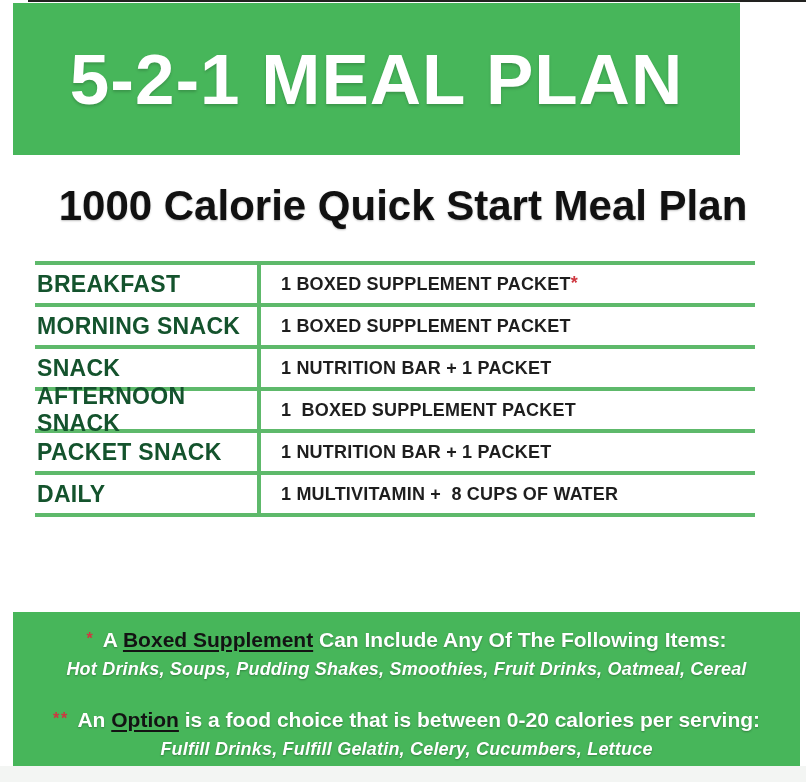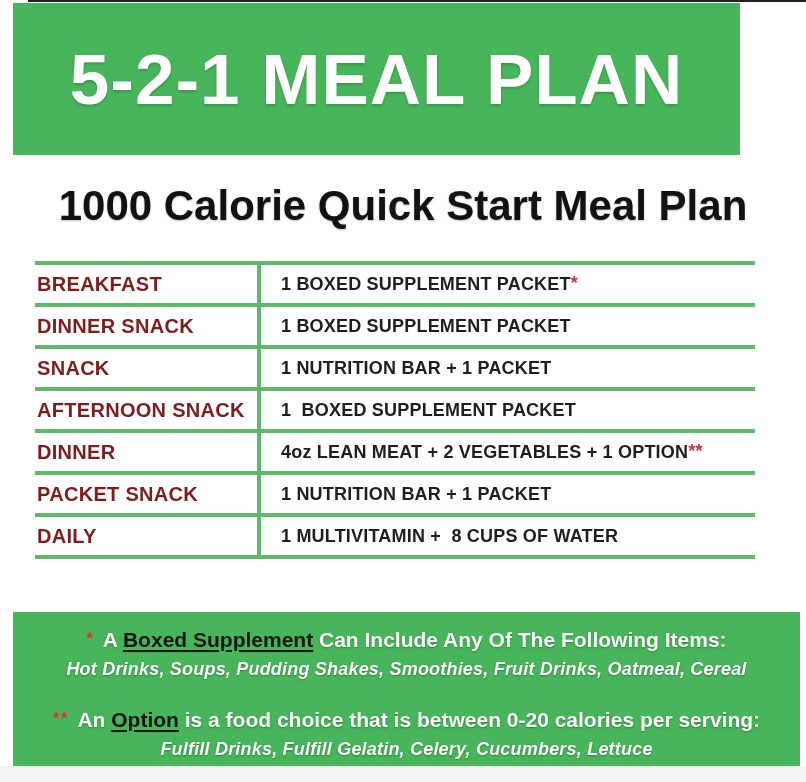--- a/index.html
+++ b/index.html
@@ -35,21 +35,21 @@
   }
   .vdivider{
     position:absolute;left:222px;top:0;bottom:0;width:4px;background:#5eb96b;
   }
   .trow{
     display:flex;align-items:center;height:38px;
     border-bottom:4px solid #5eb96b;
   }
   .tlabel{
     width:222px;box-sizing:border-box;padding-left:2px;
-    font-size:20px;font-weight:bold;color:#7f1d1d;letter-spacing:0.3px;
+    font-size:23px;font-weight:bold;color:#14532d;letter-spacing:0.3px;
   }
   .tvalue{
     flex:1;box-sizing:border-box;padding-left:24px;
     font-size:18px;font-weight:bold;color:#1e1e1e;letter-spacing:0.2px;
     white-space:pre;
   }
   .mark{
     color:#cf3740;font-weight:bold;position:relative;top:-1px;
   }
   
@@ -92,38 +92,34 @@
 
 <div class="meal-table">
   <div class="vdivider"></div>
 
   <div class="trow">
     <div class="tlabel">BREAKFAST</div>
     <div class="tvalue"><span>1 BOXED SUPPLEMENT PACKET</span><span class="mark">*</span></div>
   </div>
 
   <div class="trow">
-    <div class="tlabel">DINNER SNACK</div>
+    <div class="tlabel">MORNING SNACK</div>
     <div class="tvalue"><span>1 BOXED SUPPLEMENT PACKET</span><span class="mark"></span></div>
   </div>
 
   <div class="trow">
     <div class="tlabel">SNACK</div>
     <div class="tvalue"><span>1 NUTRITION BAR + 1 PACKET</span><span class="mark"></span></div>
   </div>
 
   <div class="trow">
     <div class="tlabel">AFTERNOON SNACK</div>
     <div class="tvalue"><span>1  BOXED SUPPLEMENT PACKET</span><span class="mark"></span></div>
   </div>
 
-  <div class="trow">
-    <div class="tlabel">DINNER</div>
-    <div class="tvalue"><span>4oz LEAN MEAT + 2 VEGETABLES + 1 OPTION</span><span class="mark">**</span></div>
-  </div>
 
   <div class="trow">
     <div class="tlabel">PACKET SNACK</div>
     <div class="tvalue"><span>1 NUTRITION BAR + 1 PACKET</span><span class="mark"></span></div>
   </div>
 
   <div class="trow">
     <div class="tlabel">DAILY</div>
     <div class="tvalue"><span>1 MULTIVITAMIN +  8 CUPS OF WATER</span><span class="mark"></span></div>
   </div>

